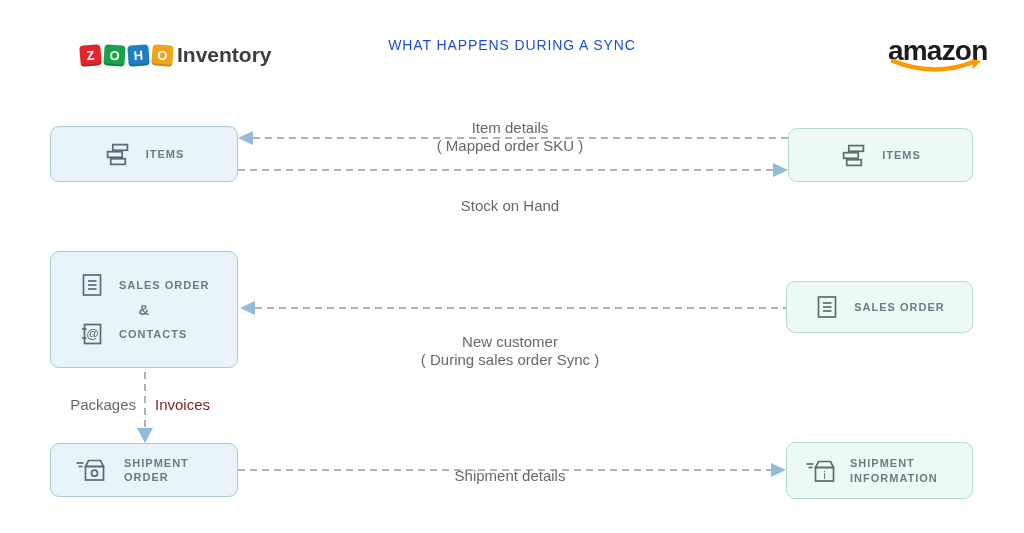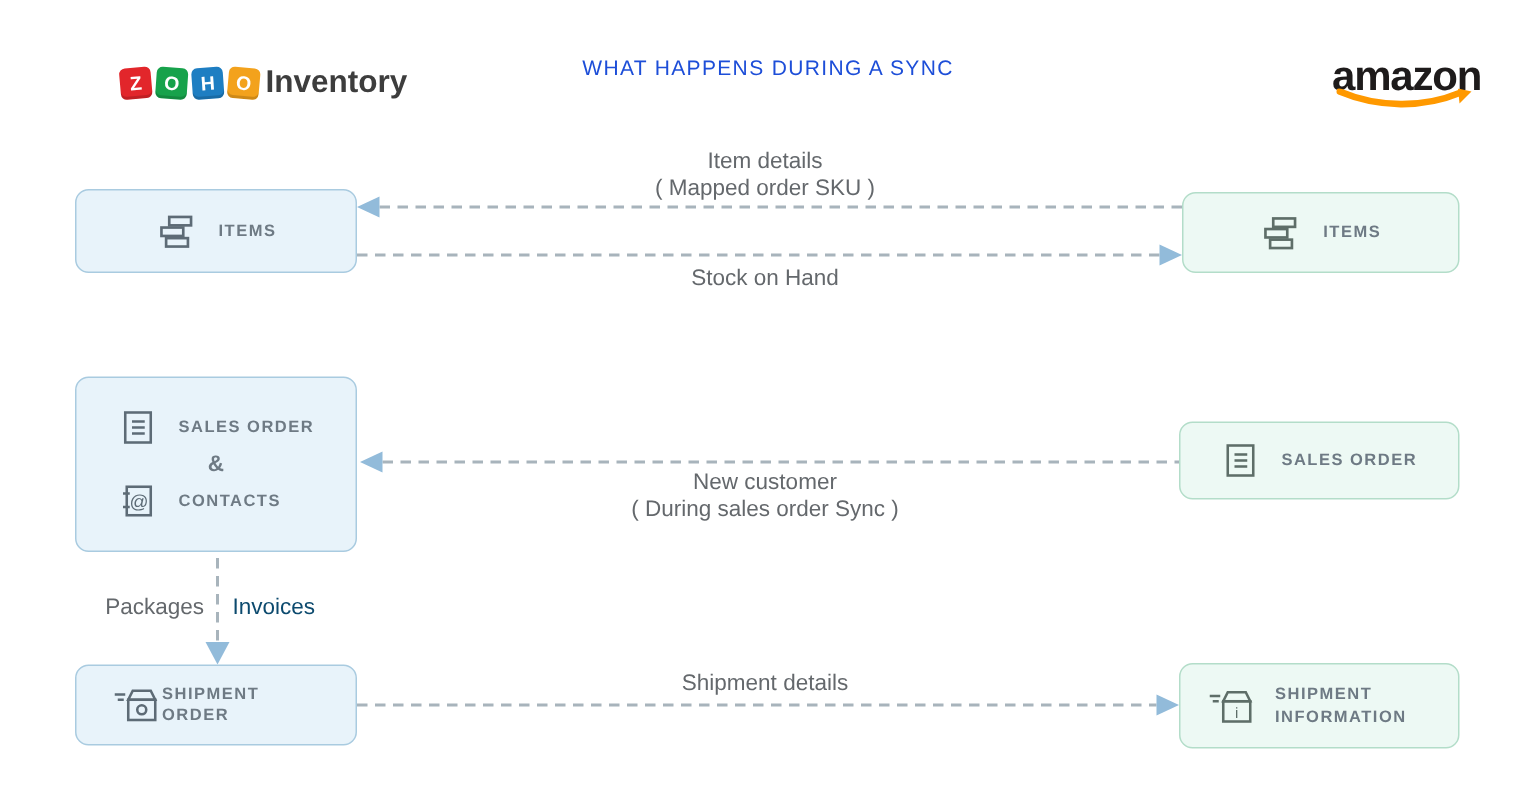--- a/index.html
+++ b/index.html
@@ -24,24 +24,24 @@
   .amazon-smile{display:block;margin:-5px 0 0 3px;}
   
   .box{position:absolute;border-radius:9px;display:flex;align-items:center;box-sizing:border-box;}
   .box.blue{background:#e8f3fa;border:1.6px solid #a9cbe0;color:#5d6b76;}
   .box.green{background:#edf9f4;border:1.6px solid #b3ddc9;color:#5e6e68;}
   .box-label{font-size:11px;font-weight:bold;letter-spacing:1px;color:#6e7a84;line-height:1.3;}
   .srow{display:flex;align-items:center;gap:14px;}
   .amp{width:130px;text-align:center;font-size:15px;font-weight:bold;color:#6e7a84;}
   .icon{flex:0 0 auto;display:flex;}
   
-  .flow-label{position:absolute;font-size:15px;color:#64686c;text-align:center;line-height:18px;}
+  .flow-label{position:absolute;font-size:15px;color:#64686c;text-align:center;line-height:18px;margin-top:20px;}
   .flow-label .l2{margin-top:0;}
   .pkg{position:absolute;left:34px;top:396px;width:102px;text-align:right;font-size:15px;color:#64686c;}
-  .inv{position:absolute;left:155px;top:396px;width:102px;text-align:left;font-size:15px;color:#0c4a6e;}
+  .inv{position:absolute;left:155px;top:396px;width:102px;text-align:left;font-size:15px;color:#7f1d1d;}
   
   .arrows{position:absolute;left:0;top:0;pointer-events:none;}
   .dash{stroke:#a8b4bc;stroke-width:2;stroke-dasharray:7 5;fill:none;}
   .head{fill:#92bbda;}
 </style>
 </head>
 <body>
 
 <div class="canvas">
 
@@ -108,21 +108,21 @@
           <rect x="5.5" y="3.5" width="16" height="19"></rect>
           <line x1="3" y1="8" x2="7.5" y2="8"></line>
           <line x1="3" y1="17" x2="7.5" y2="17"></line>
           <text x="13.7" y="17.4" font-size="12.5" text-anchor="middle" fill="currentColor" stroke="none" font-family="Liberation Sans, sans-serif">@</text>
         </svg>
       </span>
       <span class="box-label">CONTACTS</span>
     </div>
   </div>
 
-  <div class="box blue" style="left:50px;top:443px;width:188px;height:54px;padding-left:24px;">
+  <div class="box blue" style="left:50px;top:443px;width:188px;height:54px;padding-left:24px;gap:16px;">
     <span class="icon">
       <svg width="33" height="28" viewBox="0 0 32 28" fill="none" stroke="currentColor" stroke-width="1.7">
         <line x1="1" y1="7" x2="8" y2="7"></line>
         <line x1="3" y1="10.5" x2="7" y2="10.5"></line>
         <polygon points="13,4.5 25,4.5 28,10.5 10,10.5"></polygon>
         <rect x="10" y="10.5" width="18" height="13.5"></rect>
         <circle cx="19" cy="17.2" r="3"></circle>
       </svg>
     </span>
     <span class="box-label" style="width:100px;">SHIPMENT ORDER</span>

